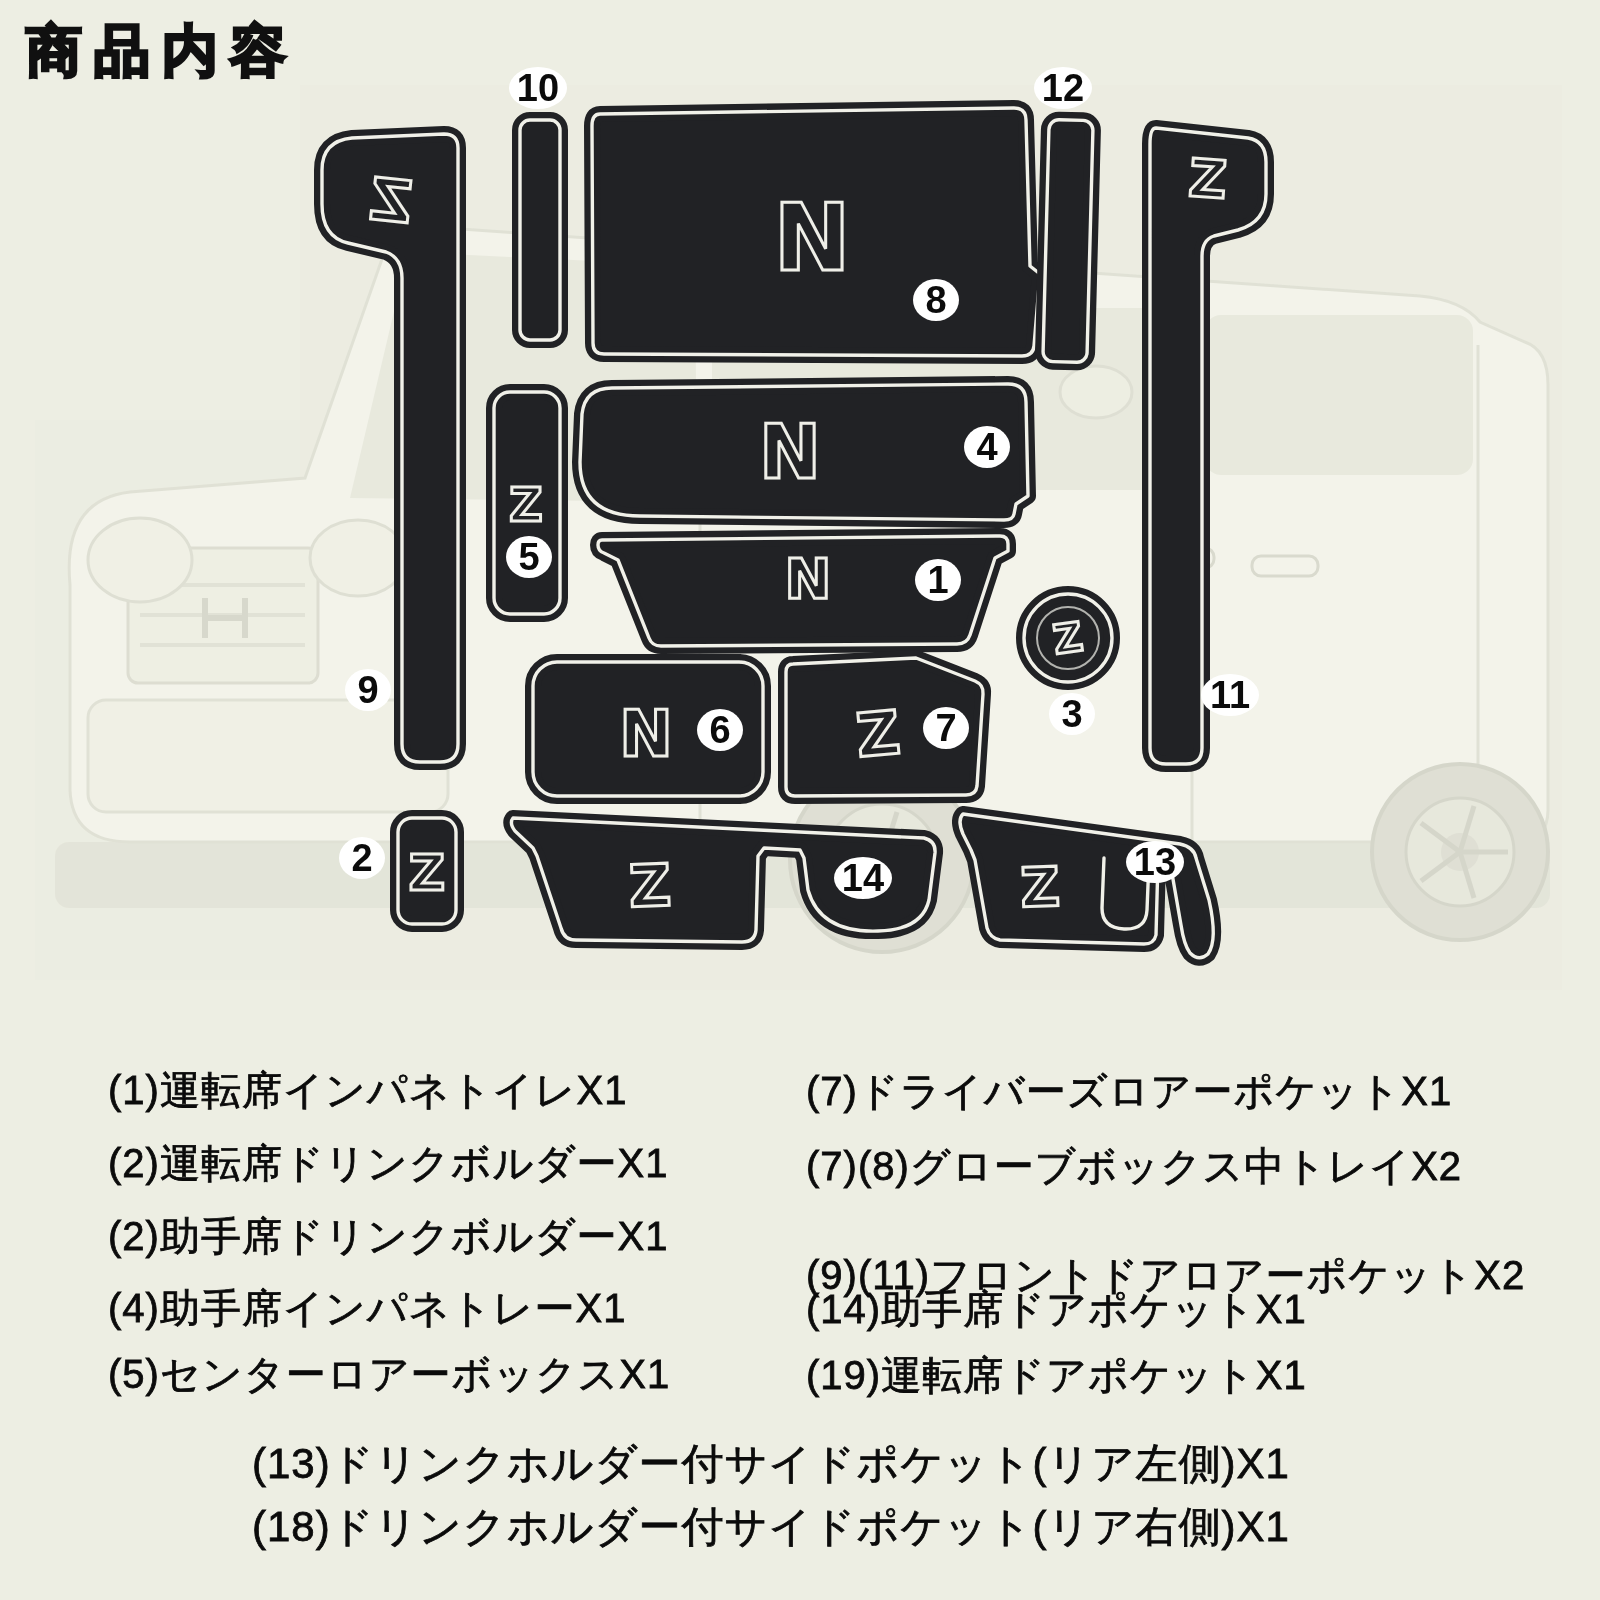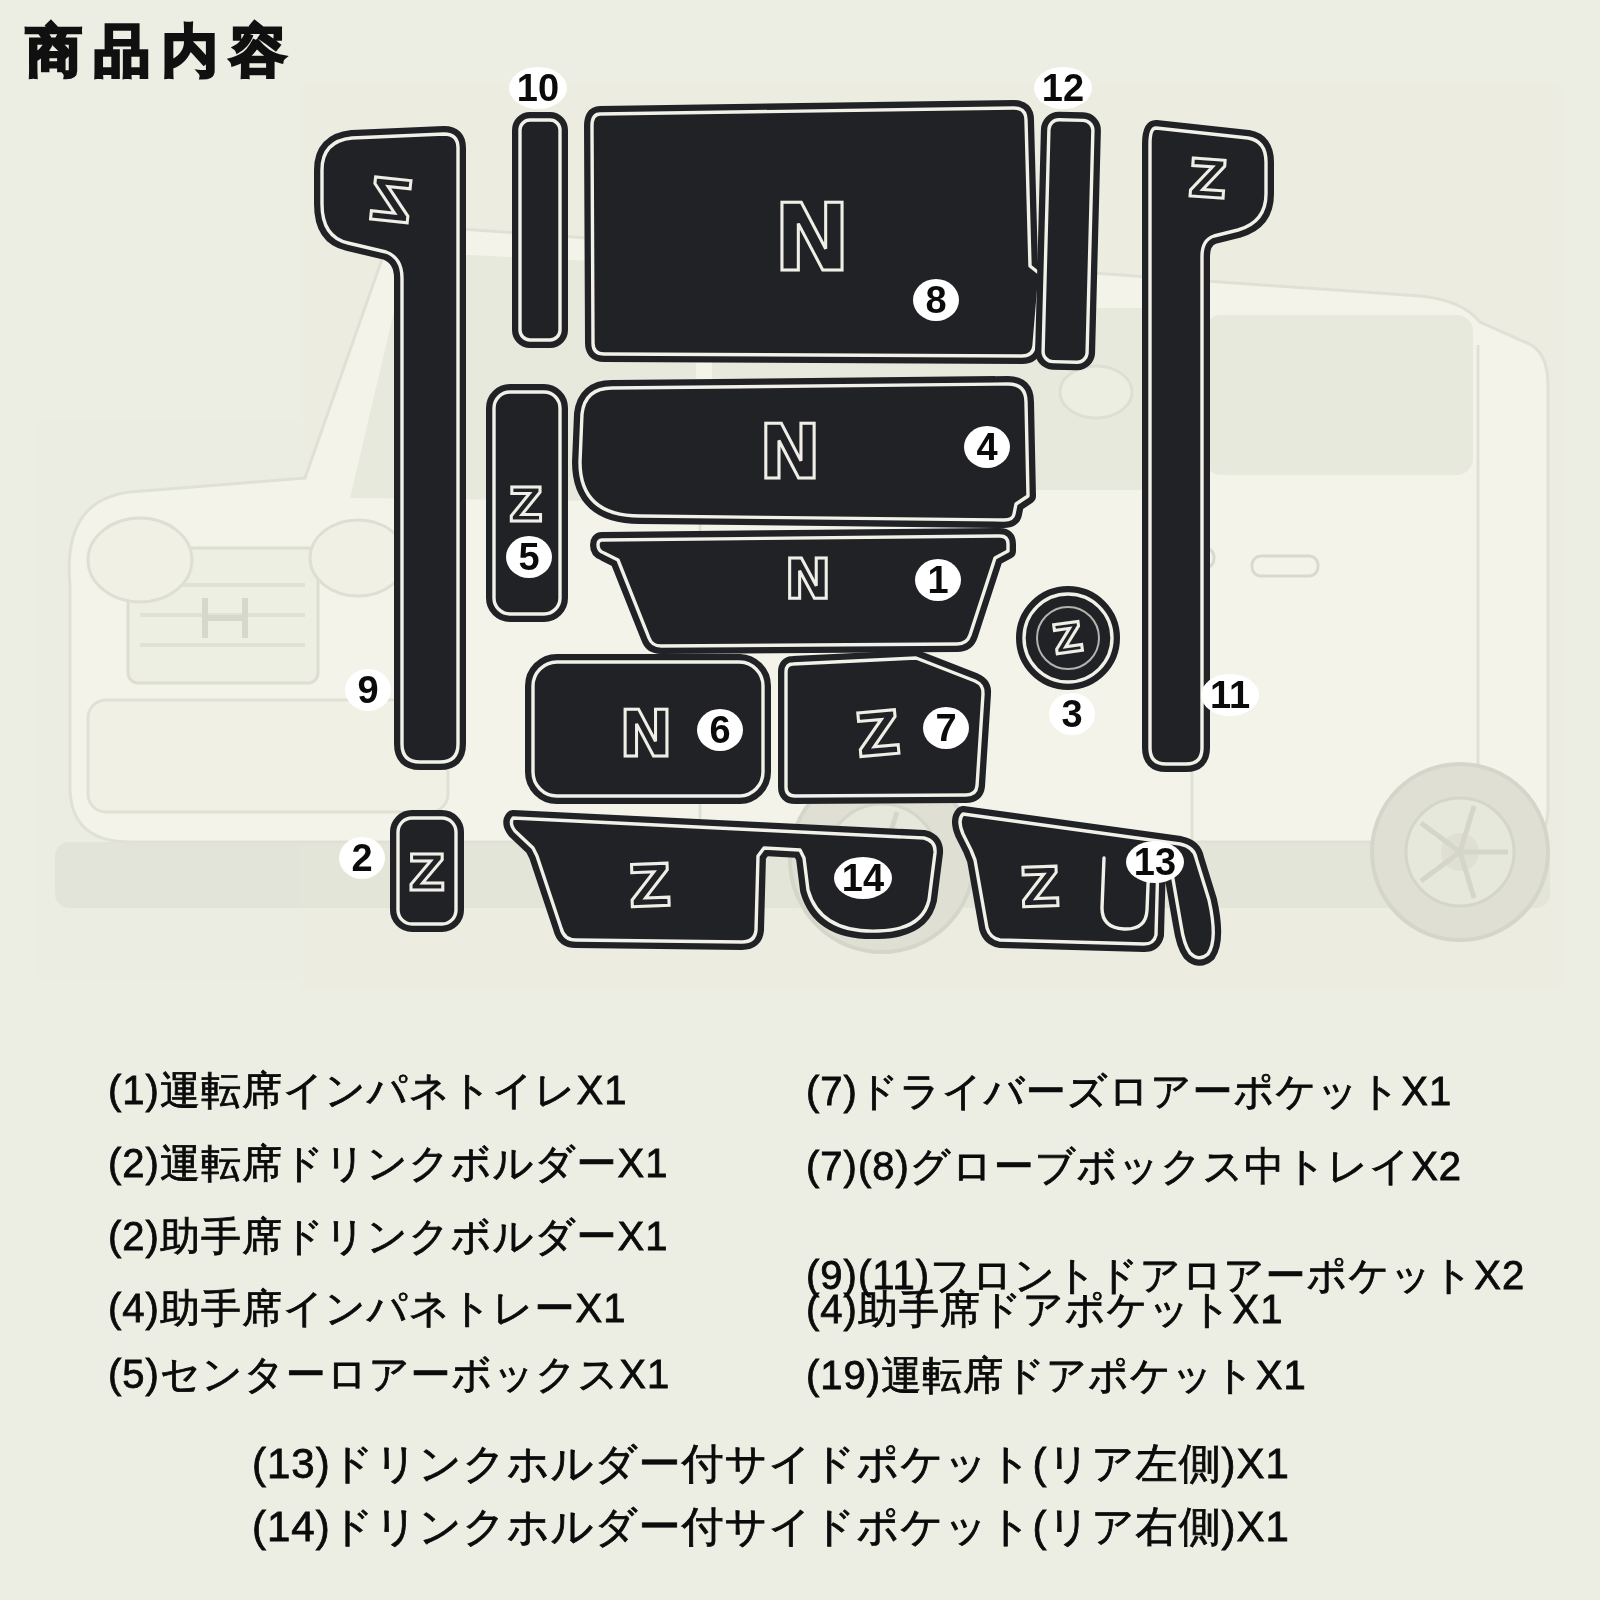--- a/index.html
+++ b/index.html
@@ -248,18 +248,18 @@
 <div>
   <div class="legend-line" style="left:108px;top:1063px">(1)運転席インパネトイレX1</div>
   <div class="legend-line" style="left:108px;top:1136px">(2)運転席ドリンクボルダーX1</div>
   <div class="legend-line" style="left:108px;top:1209px">(2)助手席ドリンクボルダーX1</div>
   <div class="legend-line" style="left:108px;top:1281px">(4)助手席インパネトレーX1</div>
   <div class="legend-line" style="left:108px;top:1347px">(5)センターロアーボックスX1</div>
 
   <div class="legend-line" style="left:806px;top:1064px">(7)ドライバーズロアーポケットX1</div>
   <div class="legend-line" style="left:806px;top:1139px">(7)(8)グローブボックス中トレイX2</div>
   <div class="legend-line" style="left:806px;top:1248px">(9)(11)フロントドアロアーポケットX2</div>
-  <div class="legend-line" style="left:806px;top:1282px">(4)助手席ドアポケットX1</div>
+  <div class="legend-line" style="left:806px;top:1282px">(14)助手席ドアポケットX1</div>
   <div class="legend-line" style="left:806px;top:1348px">(19)運転席ドアポケットX1</div>
 
   <div class="legend-line" style="left:252px;top:1436px;font-size:42px">(13)ドリンクホルダー付サイドポケット(リア左側)X1</div>
-  <div class="legend-line" style="left:252px;top:1499px;font-size:42px">(14)ドリンクホルダー付サイドポケット(リア右側)X1</div>
+  <div class="legend-line" style="left:252px;top:1499px;font-size:42px">(18)ドリンクホルダー付サイドポケット(リア右側)X1</div>
 </div>
 
 </body></html>

